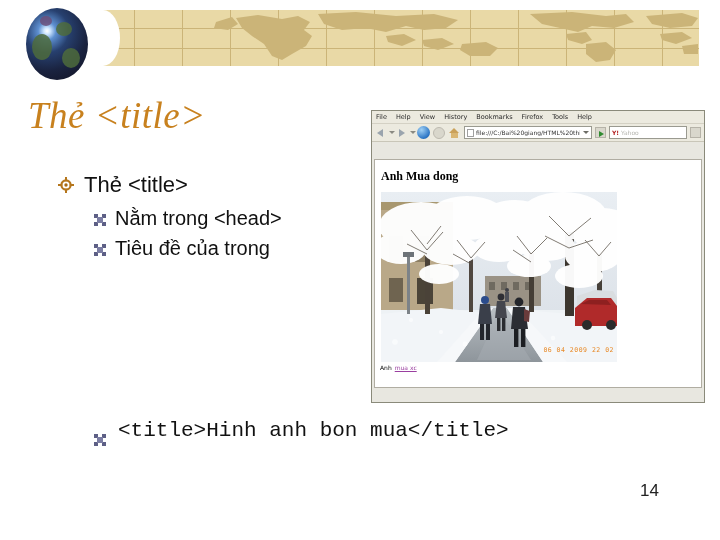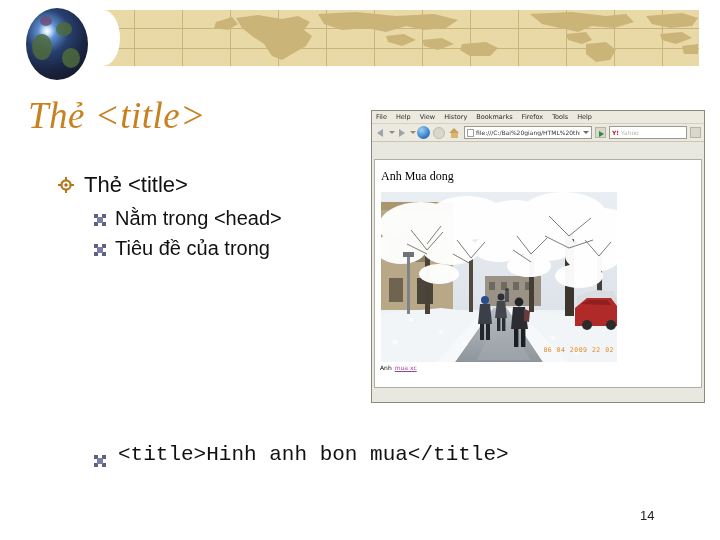--- a/index.html
+++ b/index.html
@@ -144,42 +144,42 @@
     width: 12px;
     height: 12px;
     margin-top: 8px;
     position: relative;
   }
 
   
   #code-line {
     position: absolute;
     left: 94px;
-    top: 442px;
-    display: flex;
-    align-items: center;
+    top: 418px;
+    display: flex;
+    align-items: flex-end;
     gap: 12px;
   }
   #code-text {
     font-family: "Liberation Mono", "DejaVu Sans Mono", monospace;
     font-size: 21px;
     color: #111111;
     line-height: 26px;
     white-space: nowrap;
   }
   #code-line .bullet2 {
     margin-top: 7px;
   }
 
   
   #page-number {
     position: absolute;
     left: 640px;
-    top: 508px;
-    font-size: 13px;
+    top: 481px;
+    font-size: 17px;
     color: #222222;
   }
 
   
   #browser-window {
     position: absolute;
     left: 371px;
     top: 110px;
     width: 334px;
     height: 293px;
@@ -398,21 +398,21 @@
     top: 48px;
     right: 2px;
     bottom: 14px;
     background: #ffffff;
     border: 1px solid #b0ada2;
     box-sizing: border-box;
     overflow: hidden;
   }
   #page-heading {
     font-family: "Liberation Serif", "DejaVu Serif", serif;
-    font-weight: normal;
+    font-weight: bold;
     font-size: 12px;
     color: #000000;
     margin: 9px 0 0 6px;
   }
   #photo-frame {
     margin: 8px 0 0 6px;
     width: 236px;
     height: 170px;
     position: relative;
     overflow: hidden;

